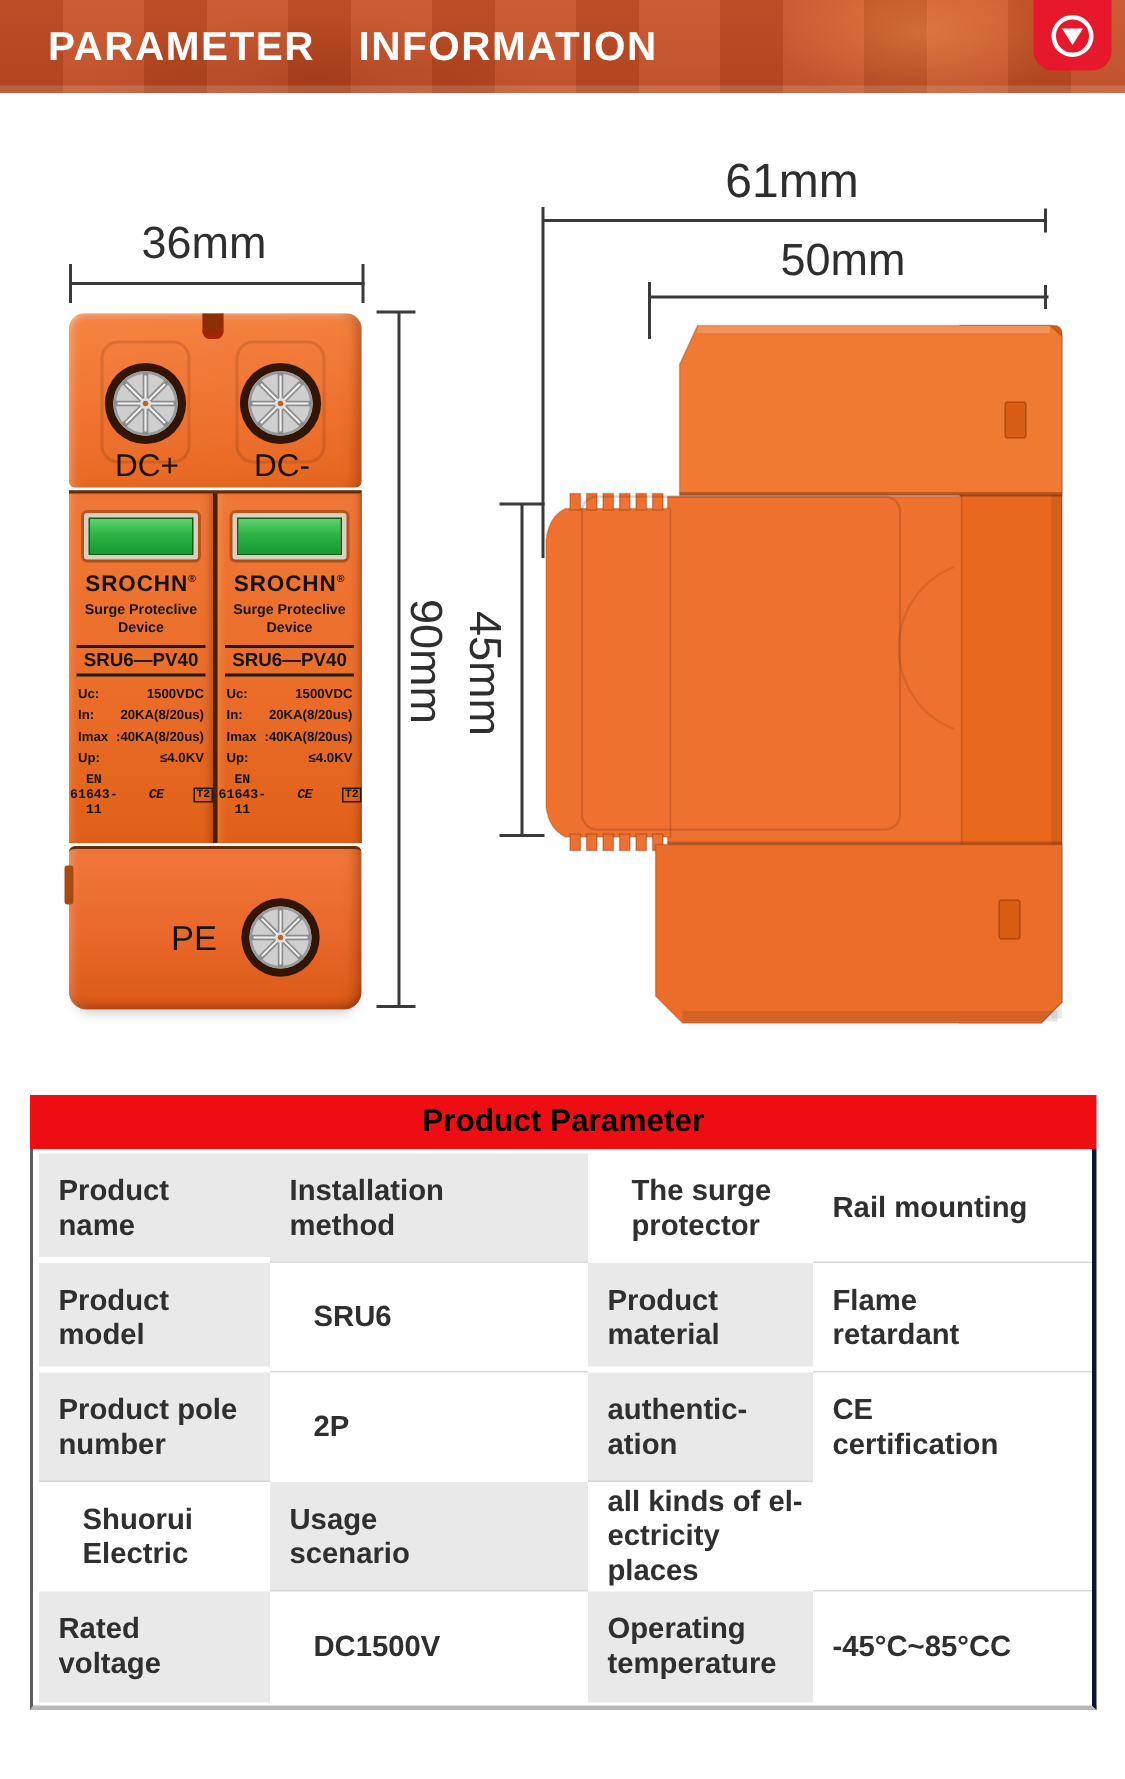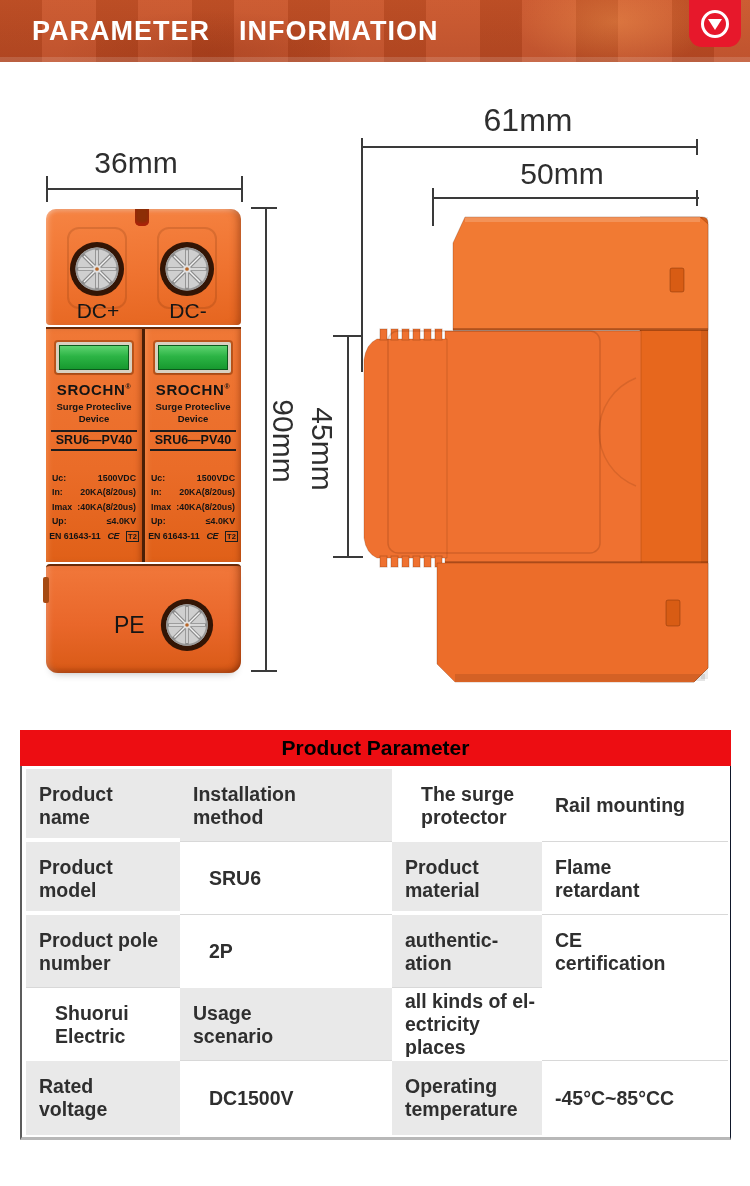--- a/index.html
+++ b/index.html
@@ -47,38 +47,38 @@
     box-shadow: inset -4px 0 6px -3px rgba(110,35,0,.5), inset 4px 0 6px -3px rgba(255,200,150,.35); }
   .gwin { width:76px; height:31px; margin:13px auto 0; background:#d9d0c0; padding:3px; border-radius:2px;
     box-shadow:0 0 0 2px rgba(146,58,8,.55), 0 1px 2px rgba(0,0,0,.25); }
   .gwin-inner { height:100%; background:linear-gradient(180deg,#5ed370 0%,#2cb445 45%,#17992f 100%);
     border:1px solid #0c5a1c; }
   .brand { margin-top:8px; font-size:15px; font-weight:bold; letter-spacing:.6px; }
   .brand sup { font-size:7px; }
   .subtitle { margin-top:3px; font-size:9.5px; font-weight:bold; line-height:1.3; white-space:pre-line; }
   .model { margin:4px 5px 0; font-size:12.5px; font-weight:bold; border-top:2px solid #1d1d1d;
     border-bottom:2px solid #1d1d1d; padding:1px 0 2px; }
-  .specs { margin:22px 6px 0; }
+  .specs { margin:6px 6px 0; }
   .spec-row { display:flex; justify-content:space-between; font-size:8.8px; font-weight:bold; margin-bottom:4.5px; }
-  .cert-row { display:flex; align-items:center; justify-content:center; gap:7px; margin-top:4px;
-    font-size:8.8px; font-weight:bold; }
+  .cert-row { display:flex; align-items:center; justify-content:center; gap:20px; margin-top:4px;
+    font-size:8.8px; font-weight:bold;font-family:Liberation Mono, monospace; }
   .ce-mark { font-size:9px; font-weight:bold; font-style:italic; letter-spacing:-0.5px; }
   .t2-box { font-size:7.5px; border:1px solid #1d1d1d; padding:0 1px; }
   .fd-pe { position:absolute; left:0; top:357px; width:195px; height:109px;
     background:linear-gradient(180deg,#f1773a 0%,#e9672a 55%,#d95a16 100%);
     border-radius:4px 4px 12px 12px; border-top:2px solid #6b2a07;
     box-shadow: inset -7px 0 9px -5px rgba(110,35,0,.55), inset 5px 0 7px -4px rgba(255,255,255,.3), inset 0 -6px 6px -4px rgba(90,25,0,.45), 0 6px 9px -6px rgba(0,0,0,.3); }
   .pe-label { position:absolute; left:68px; top:46px; font-size:23px; color:#151515; }
   .fd-tab { position:absolute; left:-3px; top:11px; width:6px; height:26px; background:#a64a12; border-radius:2px; }
 
   
   .ptable-title { position:absolute; left:20px; top:730px; width:711px; height:36px; background:#ed0d12;
     color:#000000; font-size:21px; font-weight:bold; display:flex; align-items:center; justify-content:center; }
   .ptable-body { position:absolute; left:20px; top:766px; width:711px;
-    border-left:2px solid #5c5c5c; border-right:1px solid #0f172a; border-bottom:3px solid #b8b8b8;
+    border-left:2px solid #5c5c5c; border-right:3px solid #0f172a; border-bottom:3px solid #b8b8b8;
     background:#fff; padding:3px 0 2px 4px; }
   .prow { display:grid; grid-template-columns:154px 212px 150px 186px; height:73px; }
   .prow:last-child { height:74px; }
   .cell { display:flex; align-items:center; font-size:19.5px; font-weight:bold; color:#2f2f2f;
     line-height:1.18; white-space:pre-line; padding-right:4px; }
   .lab { background:#e9e9e9; padding-left:13px; }
   .val { background:#fff; }
   .v1 { padding-left:29px; }
   .v2 { padding-left:13px; }
   .prow + .prow .lab { box-shadow:0 -4px 0 0 #ffffff; }

